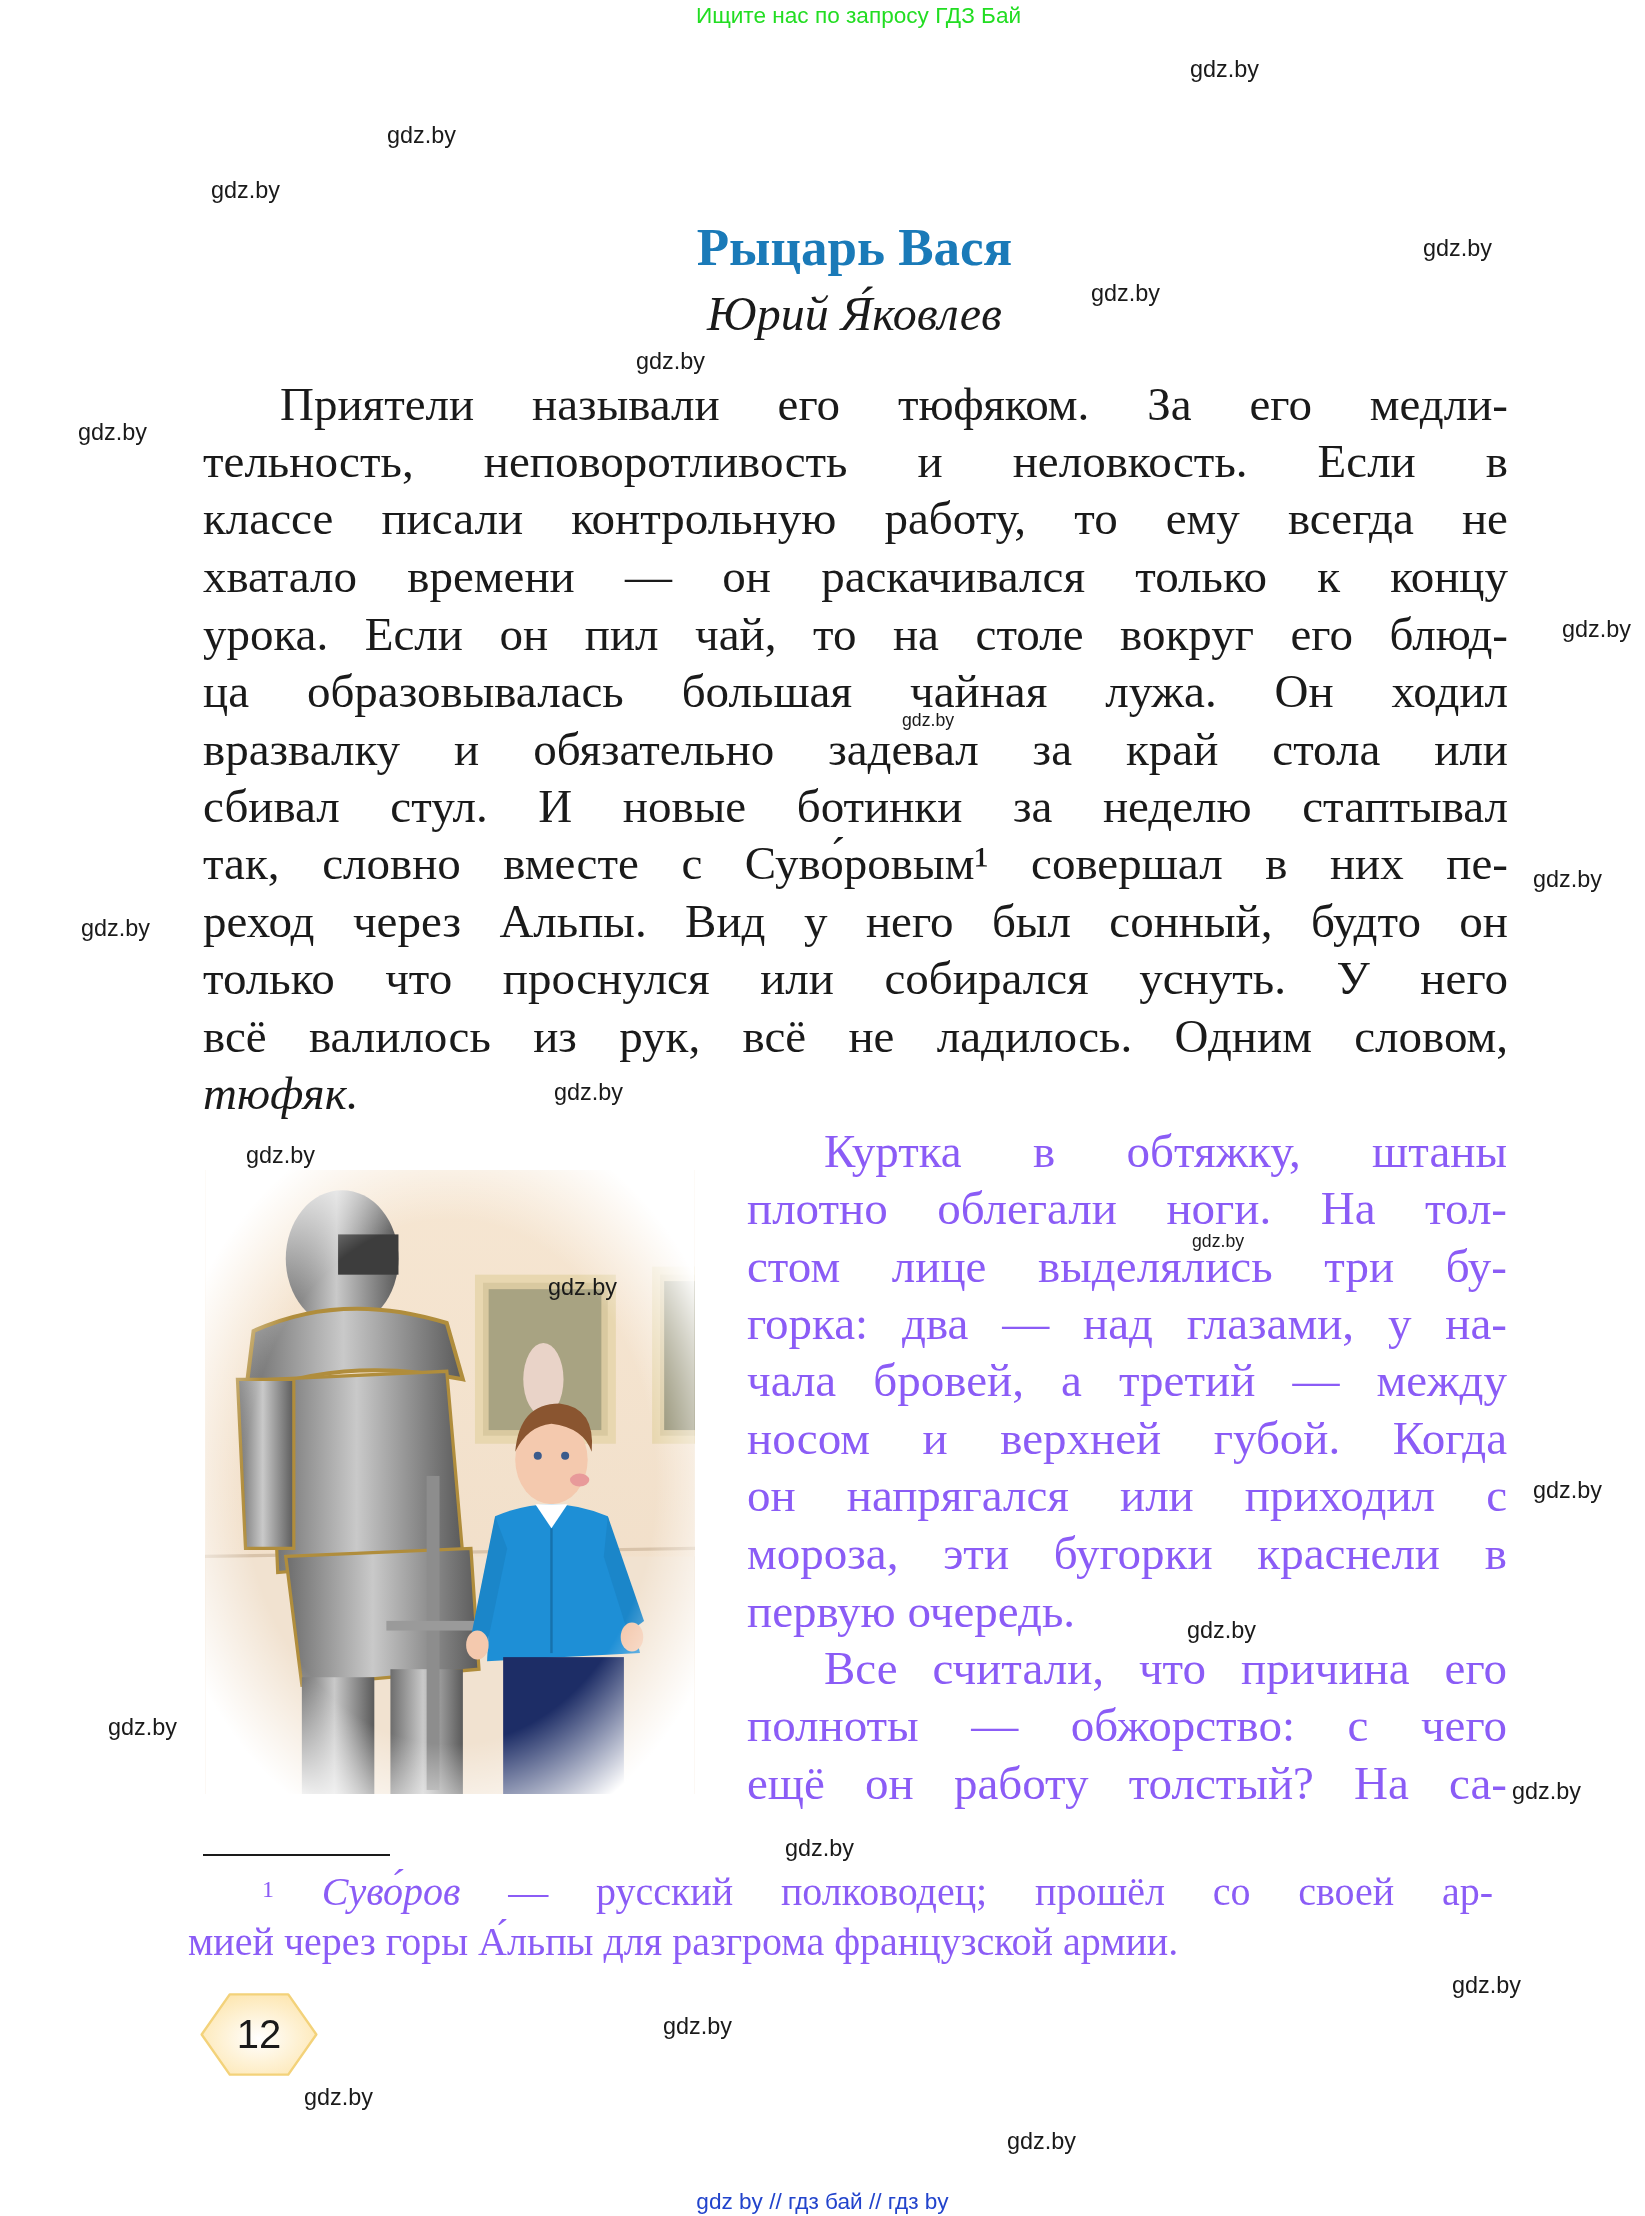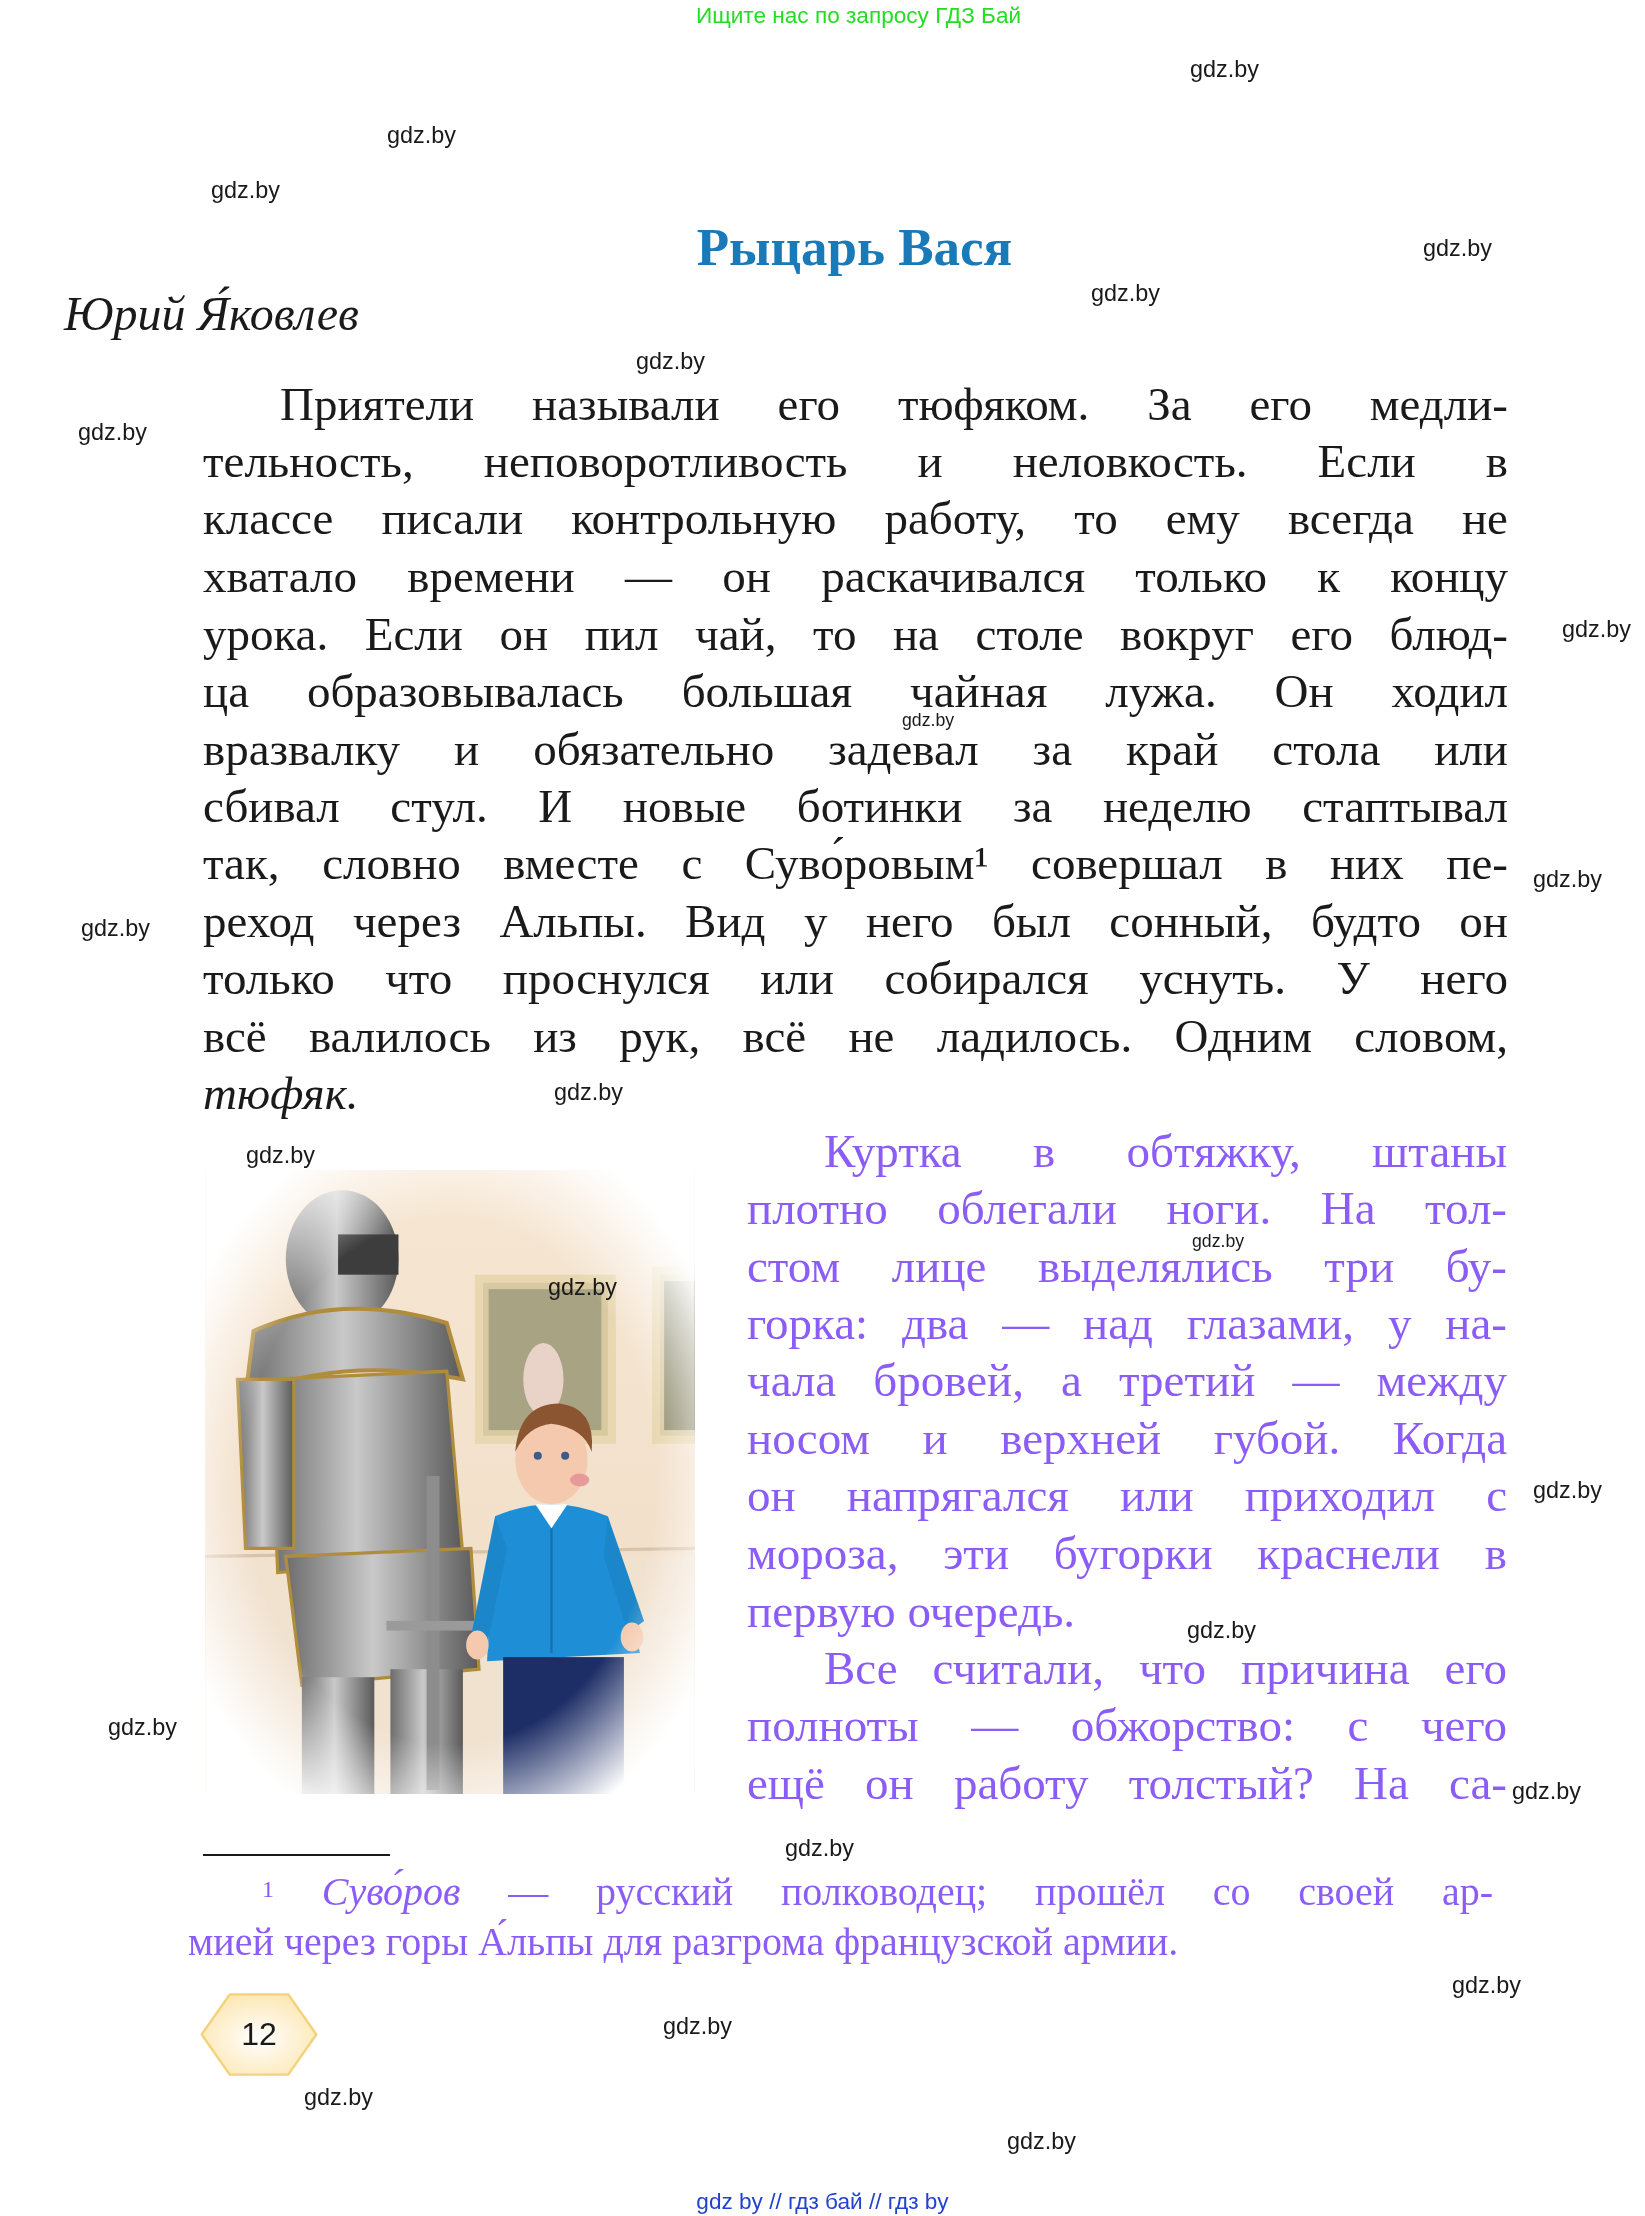--- a/index.html
+++ b/index.html
@@ -4,39 +4,39 @@
 <style>
   html, body { margin:0; padding:0; background:#ffffff; }
   body { width:1645px; height:2216px; position:relative; overflow:hidden;
          font-family:"DejaVu Serif", "Liberation Serif", serif; color:#1a1a1a; }
   .wm { position:absolute; font-family:"Liberation Sans", sans-serif; font-size:23.4px; color:#1a1a1a; letter-spacing:0; white-space:nowrap; }
   .wm.small { font-size:17.7px; }
   .top-banner { position:absolute; top:3.2px; left:0; width:1645px; text-align:center;
      font-family:"Liberation Sans", sans-serif; font-size:22.6px; color:#22dd22;padding-left:36px; }
   .title { position:absolute; top:217px; left:0; width:1645px; text-align:center;
      font-family:"Liberation Serif", serif; font-weight:bold; font-size:53px; color:#1a7ab8; padding-left:64px; box-sizing:border-box; }
-  .author { position:absolute; top:286px; left:0; width:1645px; text-align:left;
+  .author { position:absolute; top:286px; left:0; width:1645px; text-align:center;
      font-family:"Liberation Serif", serif; font-style:italic; font-size:48px; color:#1a1a1a; padding-left:64px; box-sizing:border-box; }
   .line { position:absolute; left:203px; width:1305px; font-family:"Liberation Serif", serif;
      font-size:47px; line-height:57px; white-space:nowrap; text-align:justify; text-align-last:justify; color:#1a1a1a; }
   .line.indent { padding-left:77px; box-sizing:border-box; }
   .line.last { text-align-last:left;font-style:italic; }
   .rline { position:absolute; left:747px; width:760px; font-family:"Liberation Serif", serif;
      font-size:47px; line-height:57px; white-space:nowrap; text-align:justify; text-align-last:justify; color:#8b5cf6; }
   .rline.indent { padding-left:77px; box-sizing:border-box; }
   .rline.last { text-align-last:left; }
   sup { font-size:24px; vertical-align:top; position:relative; top:-3.2px; }
   .illustration { position:absolute; left:205px; top:1170px; width:490px; height:624px; overflow:hidden; }
   .fn-rule { position:absolute; left:203px; top:1854px; width:187px; height:1.6px; background:#1a1a1a; }
   .fline { position:absolute; left:188px; width:1305px; font-family:"Liberation Serif", serif;
      font-size:40px; line-height:48px; white-space:nowrap; text-align:justify; text-align-last:justify; color:#8b5cf6; }
   .fline.indent { padding-left:74px; box-sizing:border-box; }
   .page-num { position:absolute; left:199px; top:1992px; width:120px; height:85px; }
   .page-num span { position:absolute; left:0; top:0; width:120px; height:85px; line-height:85px; text-align:center;
-     font-family:"Liberation Sans", sans-serif; font-size:32px; color:#1a1a1a; }
+     font-family:"Liberation Sans", sans-serif; font-size:40px; color:#1a1a1a; }
   .footer { position:absolute; top:2189px; left:0; width:1645px; text-align:center;
      font-family:"Liberation Sans", sans-serif; font-size:22.6px; color:#2244cc; }
 </style>
 </head>
 <body>
 
 <div class="top-banner">Ищите нас по запросу ГДЗ Бай</div>
 
 <div class="title">Рыцарь Вася</div>
 <div class="author">Юрий Я́ковлев</div>

